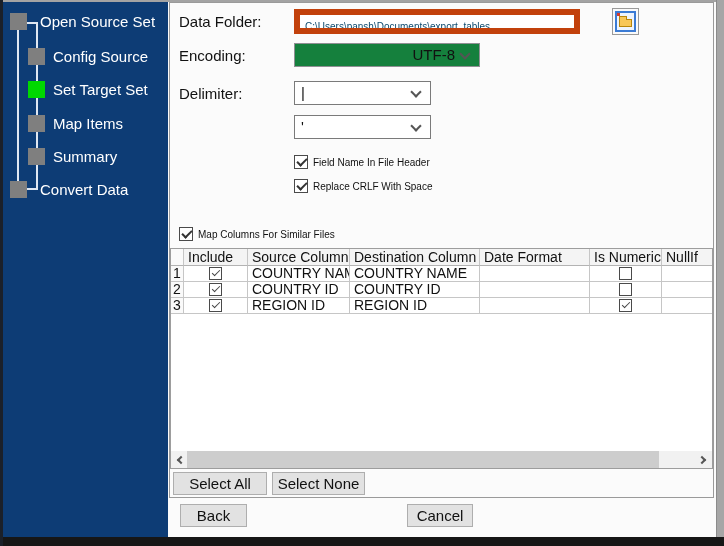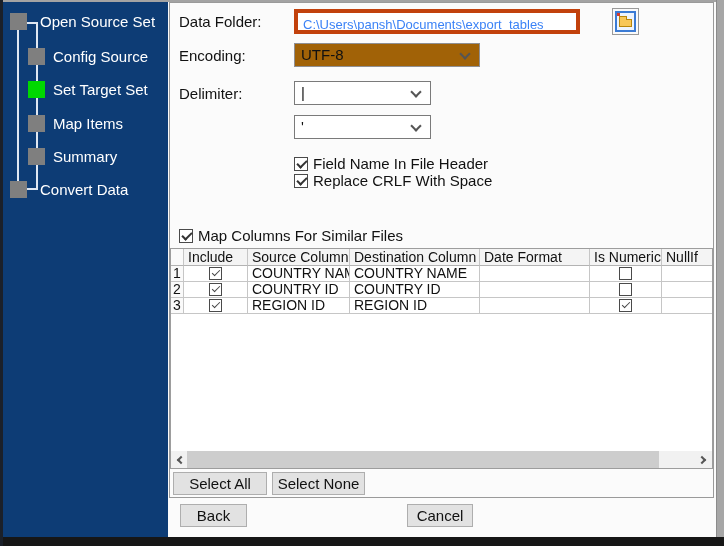--- a/index.html
+++ b/index.html
@@ -37,38 +37,38 @@
   .m3{left:25px;top:113px;}.l3{left:50px;top:113px;}
   .m4{left:25px;top:146px;}.l4{left:50px;top:146px;}
   .m5{left:7px;top:179px;} .l5{left:37px;top:179px;}
   .step-marker.active{background:var(--step-green);}
 
   
   .main{position:absolute;left:168px;top:2px;width:548px;height:535px;background:#fbfbfb;padding-left:20px;}
   .frame{position:absolute;left:1px;top:0;width:545px;height:496px;border:1px solid var(--frame-line);background:#fbfbfb;}
 
   .flabel{position:absolute;left:9px;font-size:15px;color:#111;line-height:24px;white-space:nowrap;}
-  .textbox{position:absolute;left:124px;width:286px;height:25px;background:#fff;border:4px solid #c2410c;
-           font-size:13px;color:#3b82f6;line-height:23px;padding:0 5px;white-space:nowrap;overflow:hidden;}
+  .textbox{position:absolute;left:124px;width:286px;height:25px;background:#fff;border:6px solid #c2410c;
+           font-size:10px;color:#0c4a6e;line-height:23px;padding:0 5px;white-space:nowrap;overflow:hidden;}
   .combo{position:absolute;left:124px;height:24px;background:#fff;border:1px solid #7a7a7a;
          font-size:15px;color:#111;line-height:22px;padding:0 24px 0 6px;white-space:nowrap;}
-  .combo.disabled{background:#a16207;border-color:#8f8f93;}
+  .combo.disabled{background:#15803d;border-color:#8f8f93;text-align:right;}
   .chevron-down{position:absolute;right:10px;top:6px;width:8px;height:8px;
                 border-right:2px solid #555;border-bottom:2px solid #555;transform:rotate(45deg);}
 
   .browse-btn{position:absolute;left:442px;top:5px;width:27px;height:27px;background:#fafafa;
               border:1px solid #999;display:flex;align-items:center;justify-content:center;}
   .folder-wrap{width:21px;height:21px;border:2px solid #3b7bd4;background:#eef4fd;position:relative;
                display:flex;align-items:center;justify-content:center;}
   .folder-wrap::before{content:"";position:absolute;top:0;left:0;width:3px;height:3px;background:#d23b2e;}
   .folder-glyph{width:13px;height:8px;background:#f8c757;border:1px solid #b8860b;position:relative;margin-top:3px;}
   .folder-glyph::before{content:"";position:absolute;top:-4px;left:-1px;width:6px;height:3px;
                         background:#f8c757;border:1px solid #b8860b;border-bottom:none;}
 
-  .cbrow{position:absolute;display:flex;align-items:center;gap:5px;font-size:15px;color:#111;white-space:nowrap;}
+  .cbrow{position:absolute;display:flex;align-items:center;gap:5px;font-size:10px;color:#111;white-space:nowrap;}
   .cb{width:14px;height:14px;background:#fff;border:1px solid #4a4a4a;position:relative;flex:none;display:inline-block;}
   .cb.checked::after{content:"";position:absolute;left:2px;top:2px;width:8px;height:4px;
                      border-left:2px solid #333;border-bottom:2px solid #333;transform:rotate(-45deg);}
 
   
   .gridbox{position:absolute;left:0;top:245px;width:543px;height:221px;border:1px solid #9d9d9d;background:#fff;overflow:hidden;}
   .trow{display:grid;grid-template-columns:13px 64px 102px 130px 110px 72px 1fr;}
   .tc{border-right:1px solid var(--grid-line);border-bottom:1px solid var(--grid-line);
       height:16px;line-height:15px;font-size:14px;color:#111;padding:0 4px;white-space:nowrap;overflow:hidden;}
   .thead .tc{background:#f4f4f4;height:17px;line-height:16px;border-bottom:1px solid #b3b3b3;}
@@ -154,21 +154,21 @@
       <div class="combo" style="top:112px;width:137px">
         <span>'</span>
         <span class="chevron-down"></span>
       </div>
 
       <div class="cbrow" style="left:124px;top:152px">
         <span class="cb checked"></span>
         <span>Field Name In File Header</span>
       </div>
 
-      <div class="cbrow" style="left:124px;top:169px">
+      <div class="cbrow" style="left:124px;top:176px">
         <span class="cb checked"></span>
         <span>Replace CRLF With Space</span>
       </div>
 
       <div class="cbrow" style="left:9px;top:224px">
         <span class="cb checked"></span>
         <span>Map Columns For Similar Files</span>
       </div>
 
       <div class="gridbox">

